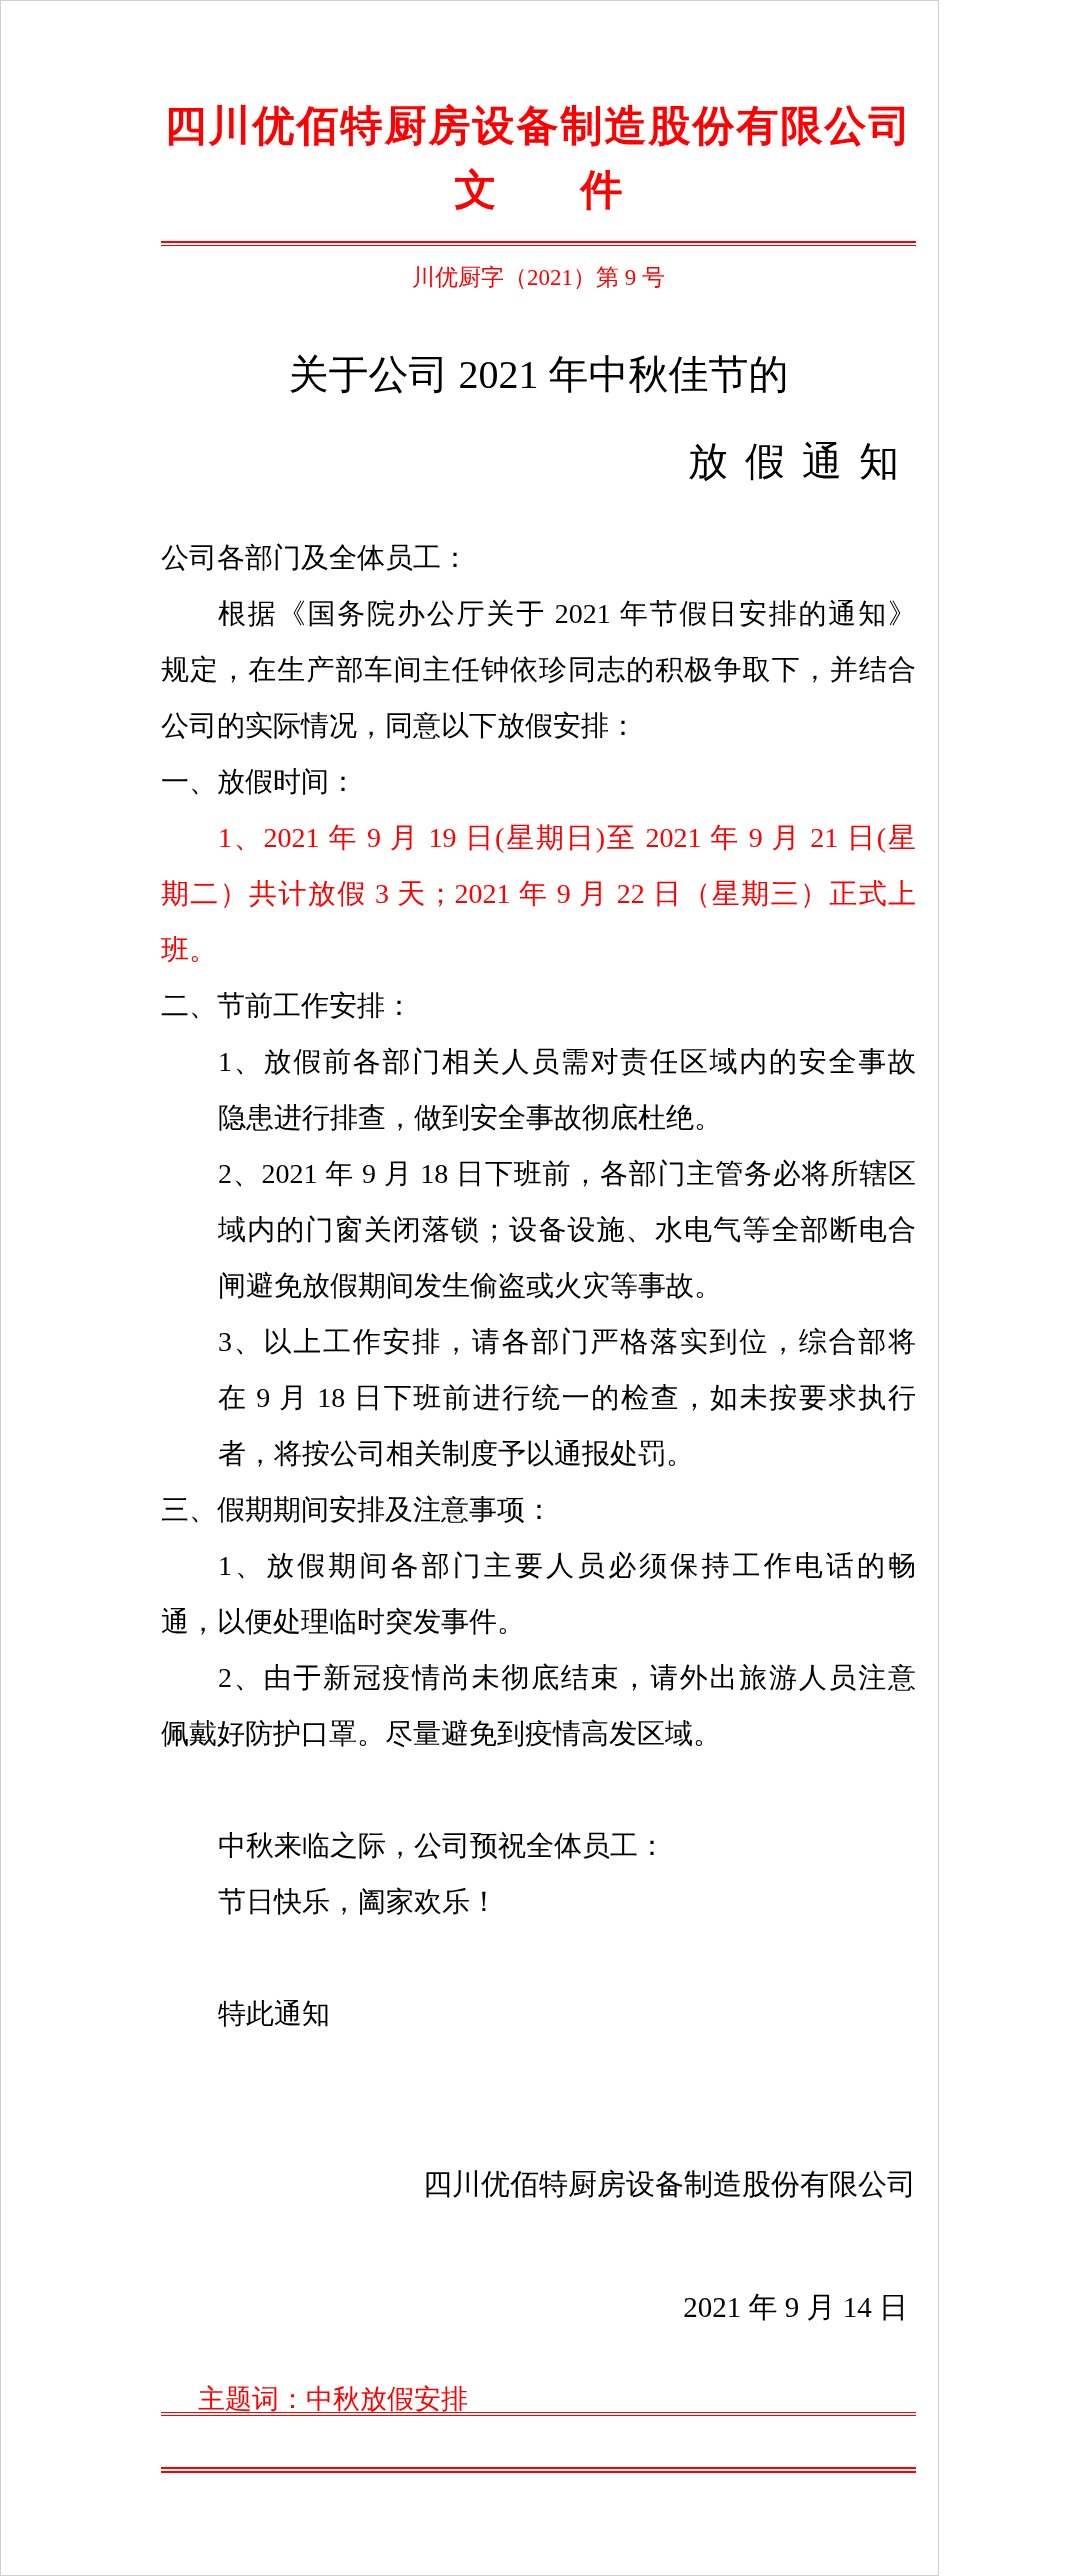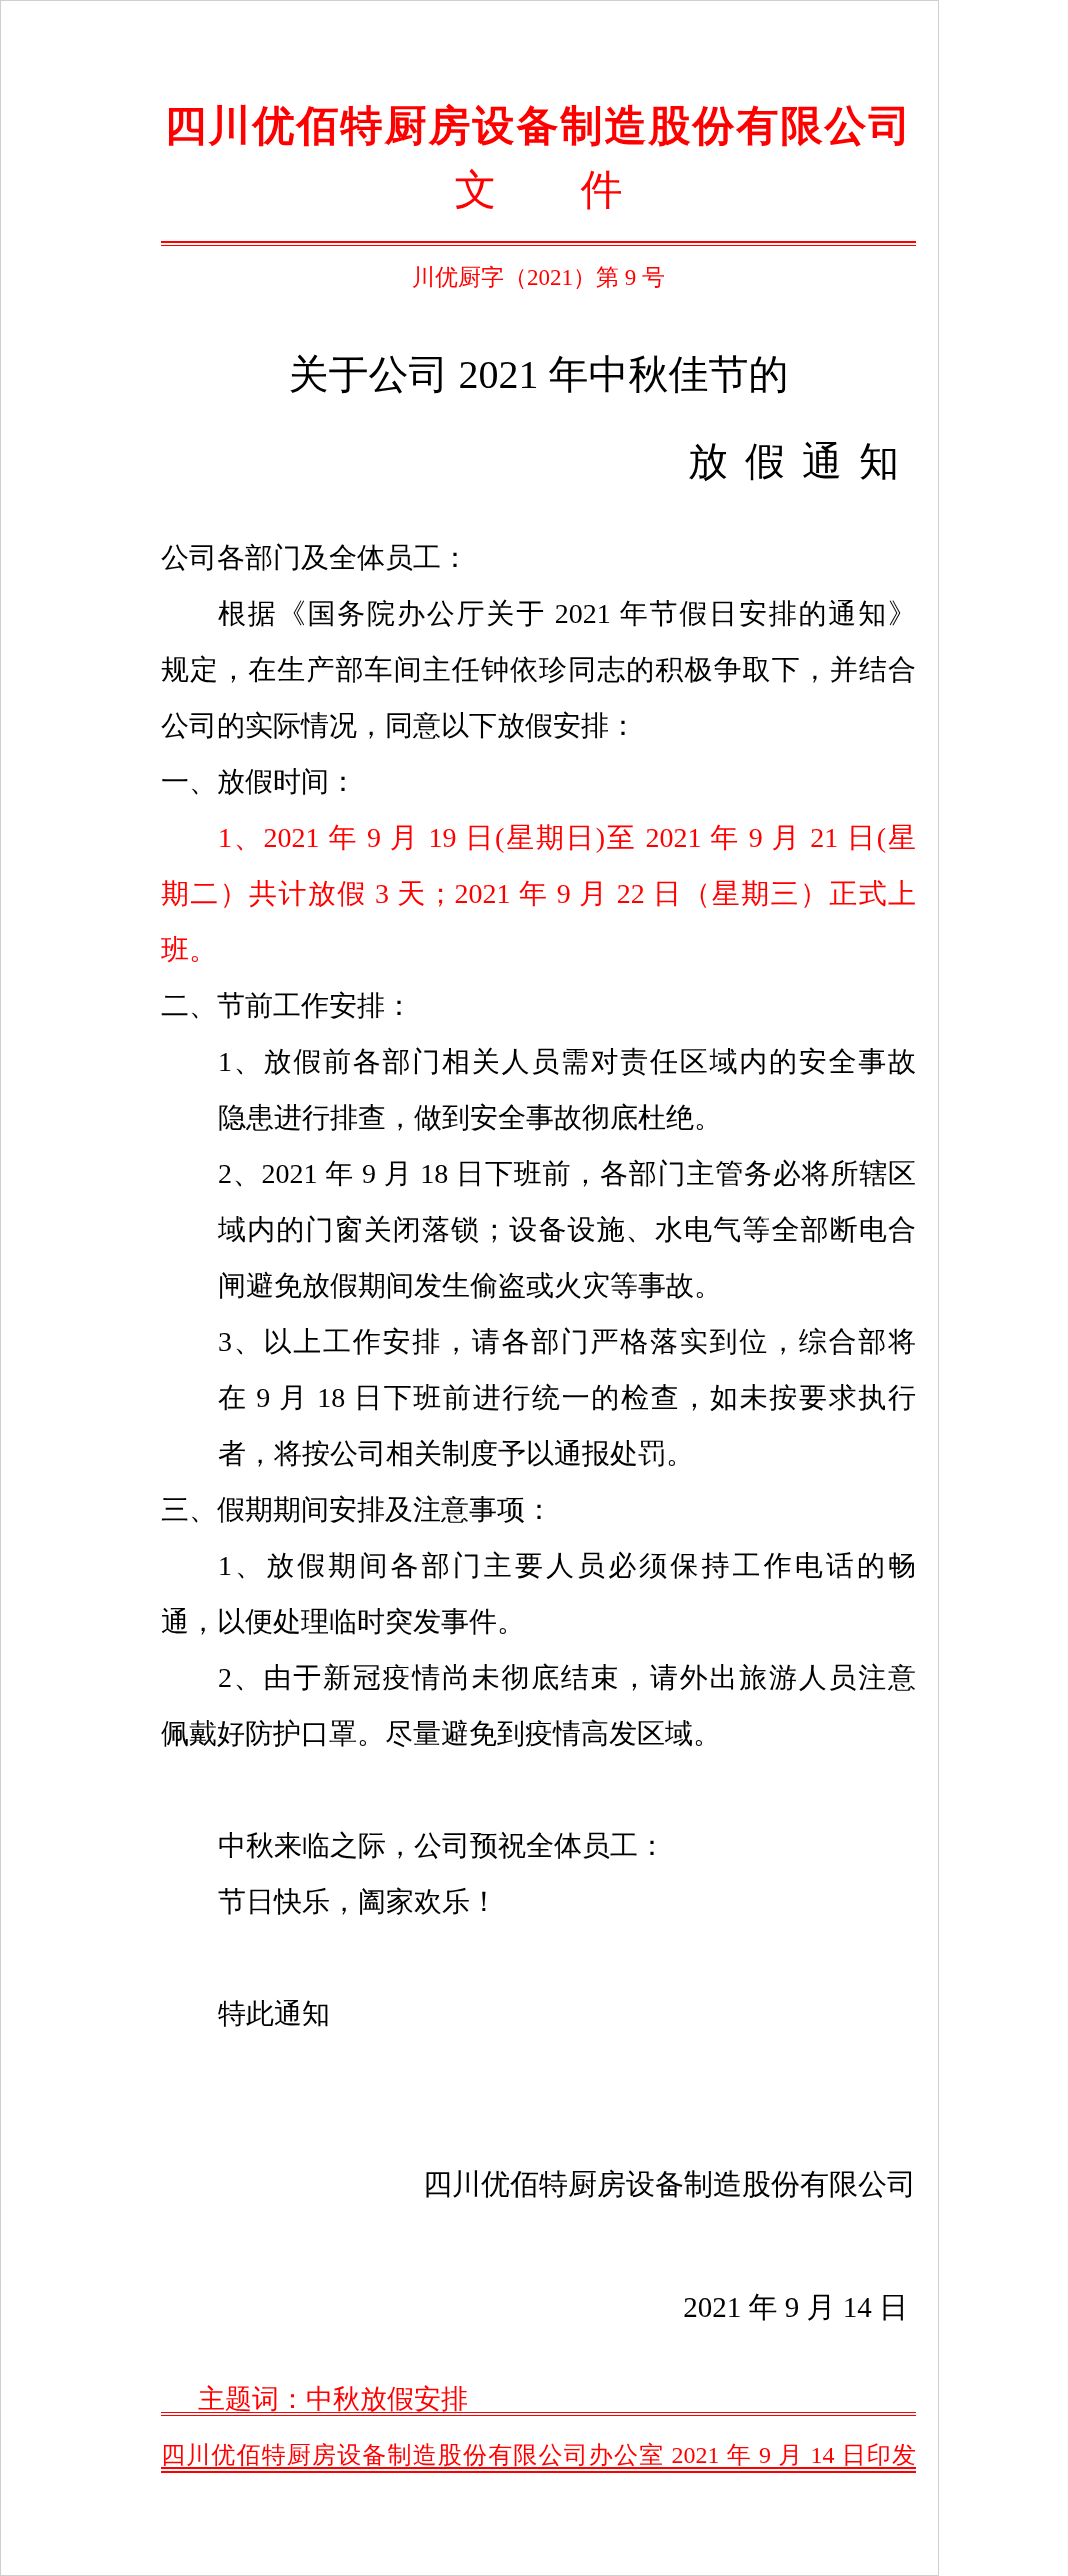--- a/index.html
+++ b/index.html
@@ -13,21 +13,21 @@
     font-family:"Liberation Serif","DejaVu Serif",serif;
     color:#000000;
     overflow:hidden;
   }
   .blk{position:absolute;left:160px;width:755px;white-space:pre-wrap;}
   .org-name{
     top:102px;text-align:center;color:#ff0000;font-weight:bold;
     font-size:42px;line-height:47px;letter-spacing:2px;
   }
   .doc-word{
-    top:166px;text-align:center;color:#ff0000;font-weight:normal;
+    top:166px;text-align:center;color:#ff0000;font-weight:bold;
     font-size:42px;line-height:47px;
   }
   .sep{
     top:240px;height:2px;
     border-top:2px solid #ff0000;border-bottom:1.3px solid #ff0000;
   }
   .doc-number{
     top:259px;text-align:center;color:#ff0000;
     font-size:23px;line-height:36px;
   }
@@ -78,18 +78,17 @@
 
   <div class="blk signature">
     <div class="sig-company">四川优佰特厨房设备制造股份有限公司</div>
     <div class="sig-date">2021 年 9 月 14 日</div>
   </div>
 
   <div class="blk footer-row1">主题词：中秋放假安排</div>
 
   <div class="blk rule1"></div>
 
-  <div class="blk footer-row2">四川优佰特厨房设备制造股份有限公司办公室 2021 年 9 月 14 日印发</div>
 
   <div class="blk rule2"></div>
 
 </div>
 
 
 </body></html>

